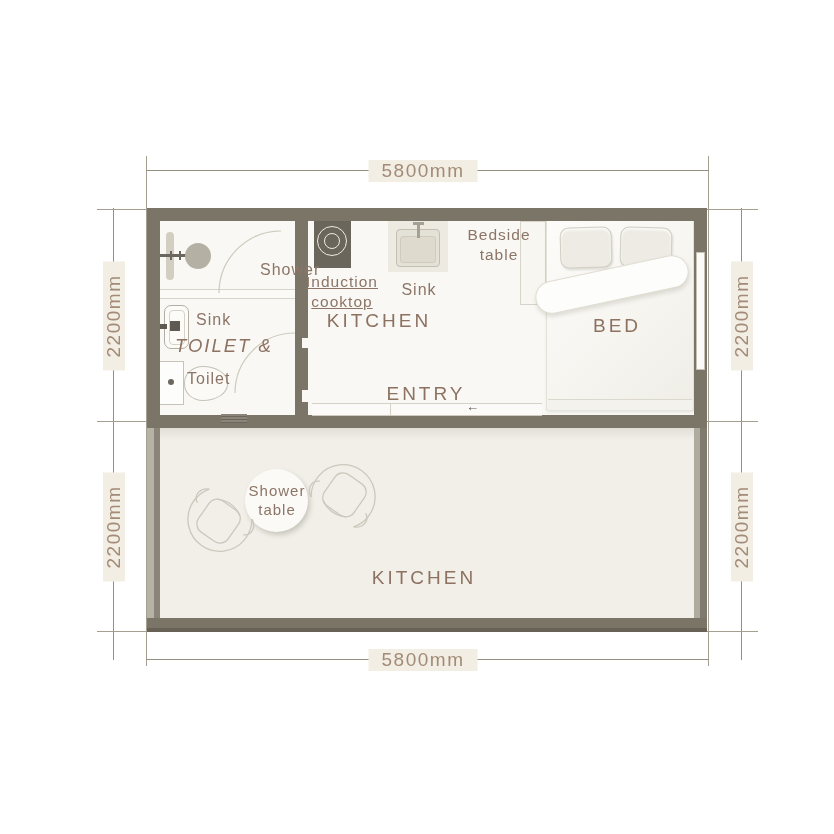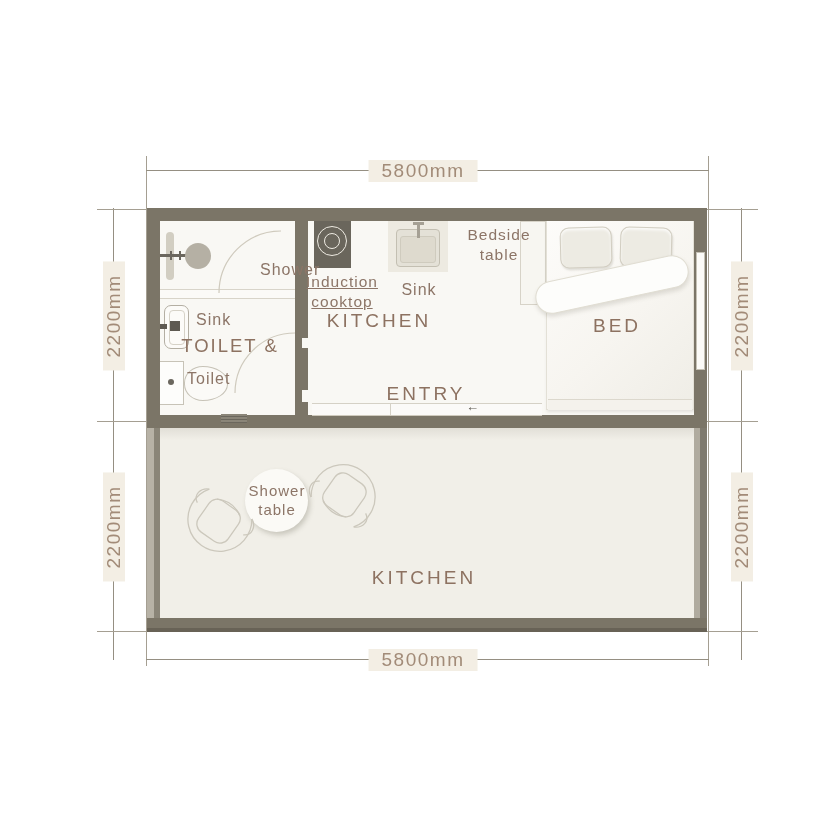--- a/index.html
+++ b/index.html
@@ -137,21 +137,21 @@
       <path d="M 66 62 c 8 -4 10 -14 2 -18"></path>
       <rect x="22" y="22" width="36" height="38" rx="10"></rect>
       <path d="M 26 58 q 14 8 28 0"></path>
     </g>
   </svg>
 
   <div class="fixture-label" style="left:220px;top:260px;font-size:16px;margin-left:40px;">Shower</div>
   <div class="fixture-label" style="left:196px;top:310px;font-size:16px;">Sink</div>
   <div class="fixture-label" style="left:187px;top:369px;font-size:16px;text-align:center;">Toilet</div>
 
-  <div class="room-label" style="left:175px;top:333px;width:110px;text-align:center;font-size:18.5px;letter-spacing:2px;line-height:26px;white-space:normal;">
+  <div class="room-label" style="left:175px;top:333px;width:110px;text-align:left;font-size:18.5px;letter-spacing:2px;line-height:26px;white-space:normal;font-style:italic;">
     <div>TOILET &amp;</div>
   </div>
 
   <div class="fixture-label center" style="left:342px;top:272px;text-decoration:underline;">
     <div>Induction</div>
     <div>cooktop</div>
   </div>
   <div class="fixture-label center" style="left:419px;top:280px;font-size:16px;">Sink</div>
   <div class="fixture-label center" style="left:499px;top:225px;">
     <div>Bedside</div>

